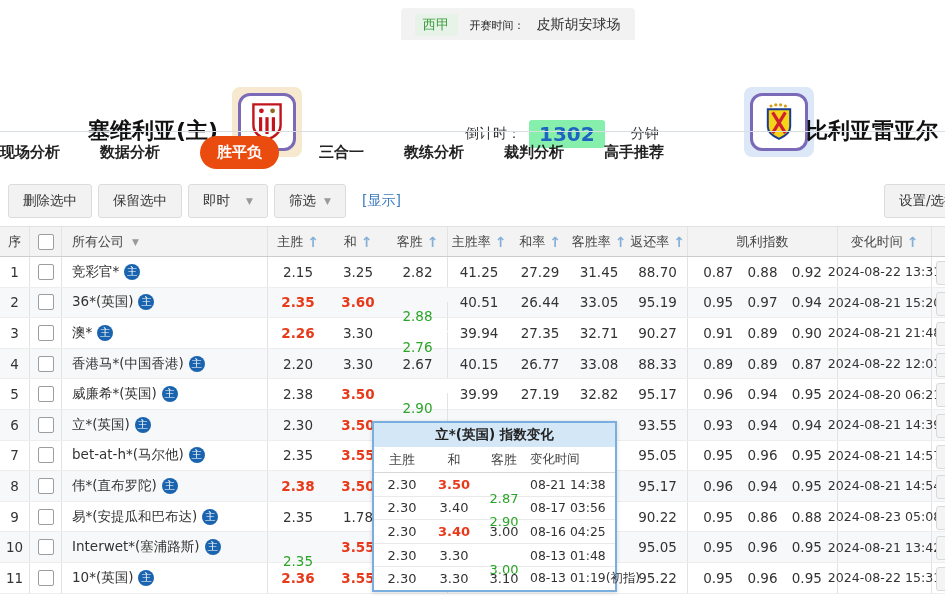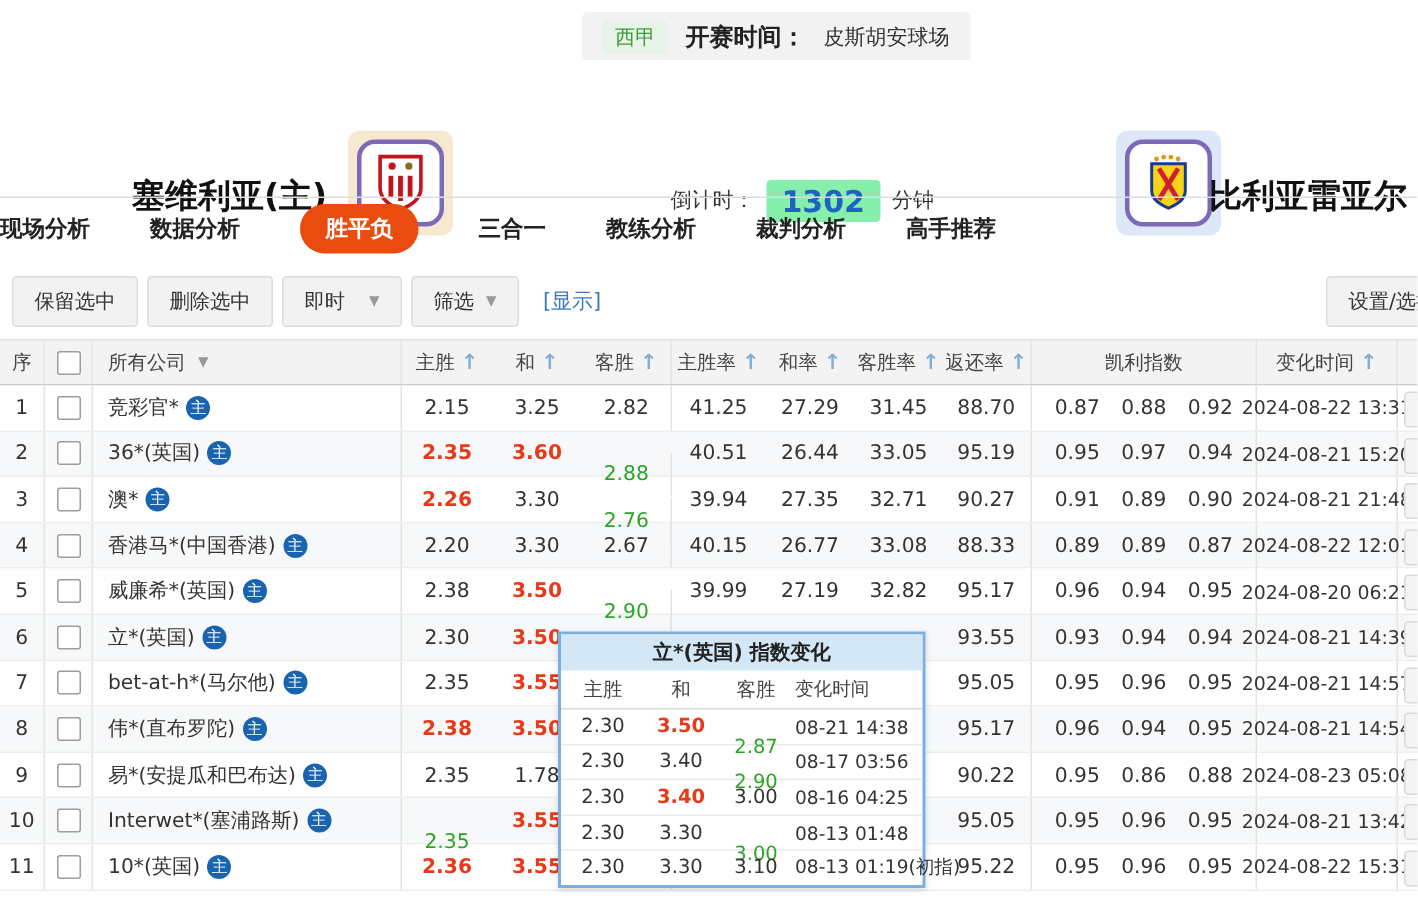--- a/index.html
+++ b/index.html
@@ -5,36 +5,36 @@
   html,body{margin:0;padding:0;width:945px;height:599px;overflow:hidden;background:#fff;
     font-family:"DejaVu Sans","Liberation Sans",sans-serif;color:#333;}
   .page{position:relative;width:945px;height:599px;}
 
   
   .topbar-wrap{position:absolute;top:8px;left:0;right:0;display:flex;justify-content:center;}
   .topbar{position:relative;left:45px;display:flex;align-items:center;gap:12px;
     background:#f2f2f2;border-radius:4px;padding:5px 14px;height:24px;}
   .league-chip{background:#e7f3e8;color:var(--league-green,#3f9d40);font-size:13.5px;
     padding:2px 8px;border-radius:2px;}
-  .kickoff-label,.kickoff-time{font-weight:bold;font-size:16px;color:#222;}
+  .kickoff-label,.kickoff-time{font-weight:normal;font-size:11px;color:#222;}
   .kickoff-time{margin-left:-4px;}
   .venue{font-size:14px;color:#333;}
 
   
   .match-header{position:absolute;top:40px;left:0;width:945px;height:90px;background:#fff;}
   .home-name{position:absolute;left:88px;top:76px;font-size:22px;font-weight:bold;color:#111;}
   .away-name{position:absolute;left:806px;top:76px;font-size:22px;font-weight:bold;color:#111;white-space:nowrap;}
   .logo{position:absolute;top:47px;width:70px;height:70px;border-radius:8px;
     display:flex;align-items:center;justify-content:center;}
   .home-logo{left:232px;background:#f6e9cf;}
   .away-logo{left:744px;background:#dce8f7;}
   .logo-inner{width:58px;height:58px;background:#fff;border:3px solid #7b6ab8;border-radius:12px;
     display:flex;align-items:center;justify-content:center;box-sizing:border-box;}
   .countdown{position:absolute;left:447px;top:80px;display:flex;align-items:center;gap:8px;}
-  .cd-label,.cd-unit{font-size:14px;color:#333;}
+  .cd-label,.cd-unit{font-size:14px;color:#333;margin-left:18px;}
   .cd-num{font-size:20px;font-weight:bold;color:var(--countdown-blue,#1f63c0);
     background:#86efac;padding:2px 10px;border-radius:3px;}
 
   
   .navbar{position:absolute;top:131px;left:0;width:945px;height:42px;border-top:1px solid #d9dee3;
     display:flex;align-items:center;gap:40px;box-sizing:border-box;}
   .nav-item{font-size:15px;font-weight:bold;color:#222;text-decoration:none;cursor:pointer;white-space:nowrap;}
   .nav-item.active{background:var(--accent-orange,#ea4b0f);color:#fff;border-radius:17px;padding:7px 17px;}
 
   
@@ -146,22 +146,22 @@
     <a class="nav-item">现场分析</a>
     <a class="nav-item">数据分析</a>
     <a class="nav-item active">胜平负</a>
     <a class="nav-item">三合一</a>
     <a class="nav-item">教练分析</a>
     <a class="nav-item">裁判分析</a>
     <a class="nav-item">高手推荐</a>
   </div>
 
   <div class="toolbar">
+    <button class="tb-btn">删除选中</button>
     <button class="tb-btn">保留选中</button>
-    <button class="tb-btn">删除选中</button>
     <button class="tb-btn tb-select">
       <span>即时</span>
       <span class="caret">▼</span>
     </button>
     <button class="tb-btn">
       <span>筛选</span>
       <span class="caret">▼</span>
     </button>
     <div class="tb-summary">
       <a class="show-link">[显示]</a>

